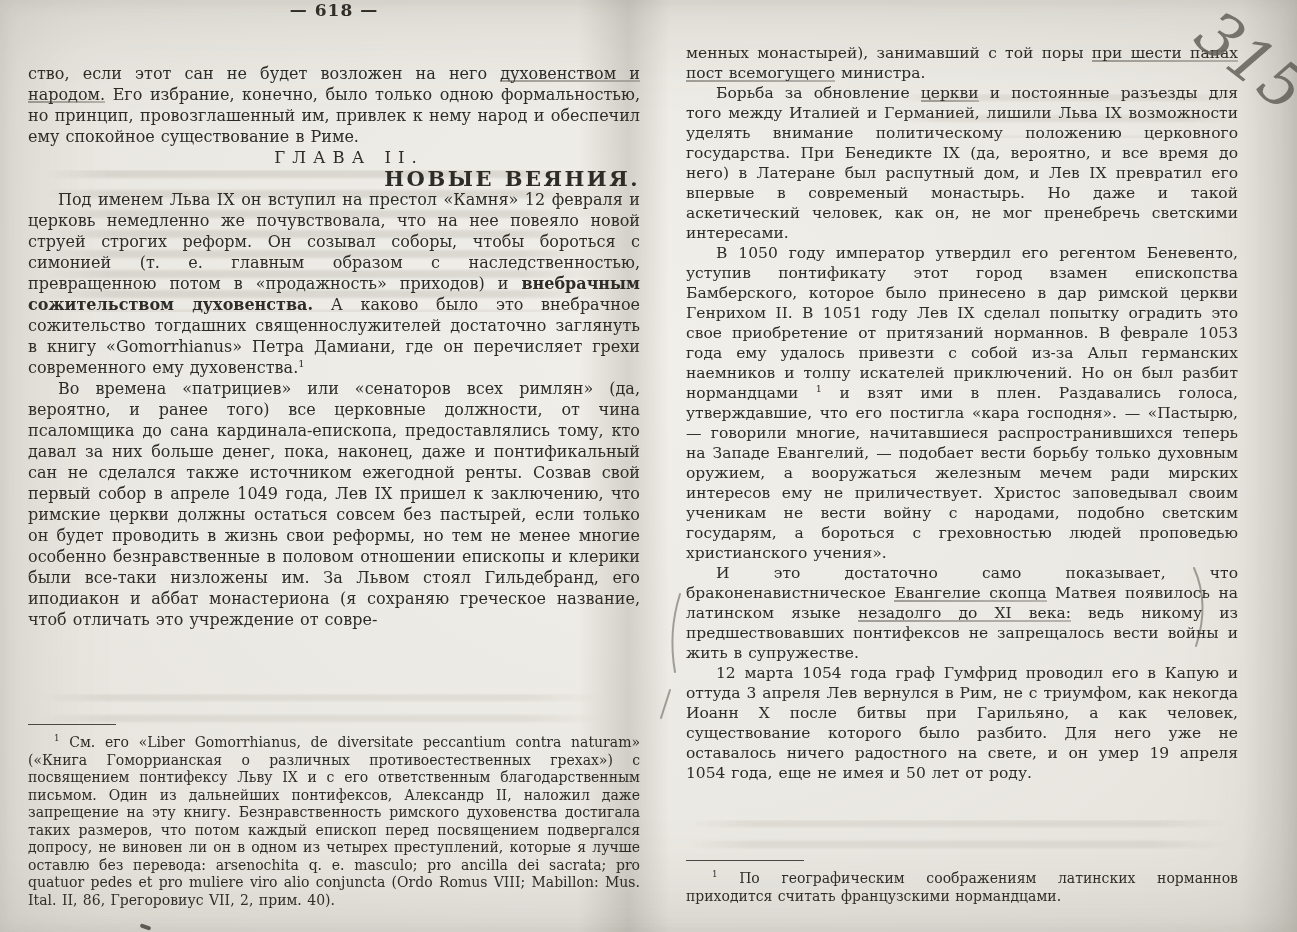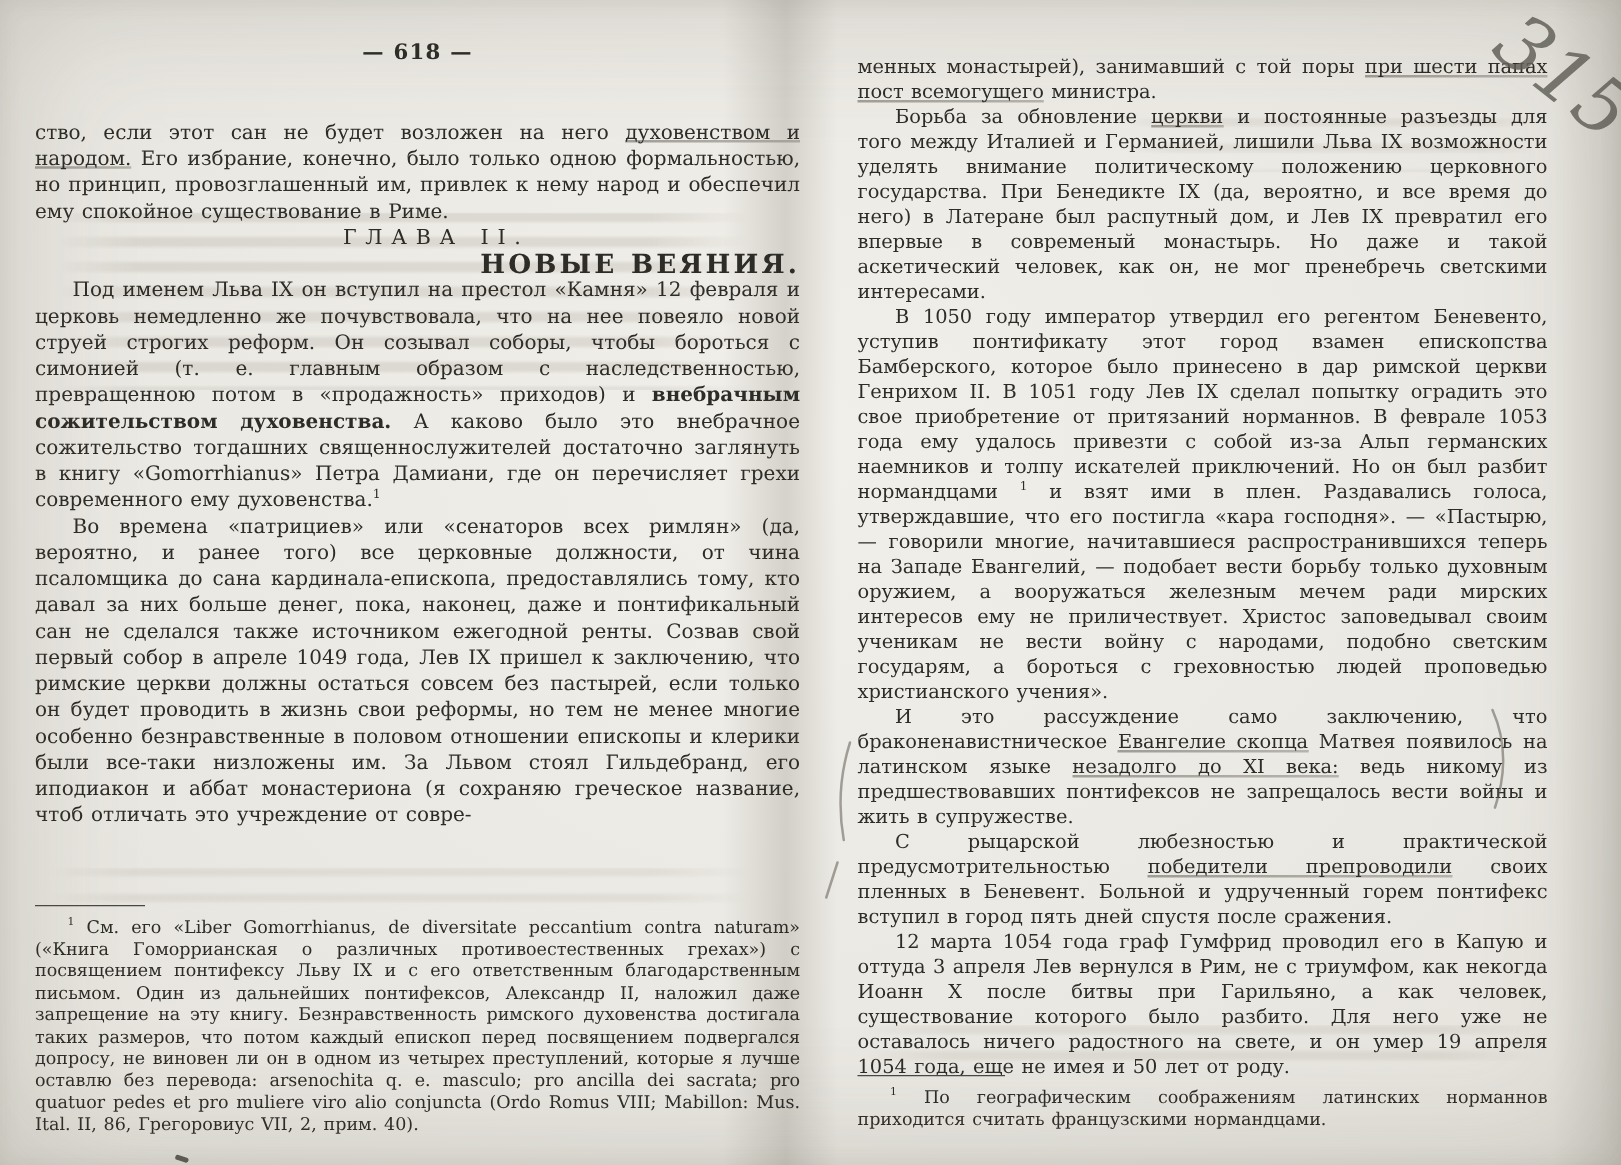--- a/index.html
+++ b/index.html
@@ -13,21 +13,21 @@
     box-shadow:inset 0 0 110px rgba(92,86,72,.22), inset 0 0 18px rgba(92,86,72,.10);}
   .gutter{position:absolute;left:578px;top:0;width:92px;height:932px;pointer-events:none;
     background:linear-gradient(to right, rgba(70,64,52,0) 0%, rgba(70,64,52,.10) 35%, rgba(70,64,52,.16) 55%, rgba(70,64,52,.07) 80%, rgba(70,64,52,0) 100%);}
   .right-edge{position:absolute;right:0;top:0;width:55px;height:932px;pointer-events:none;
     background:linear-gradient(to right, rgba(70,64,52,0), rgba(70,64,52,.12));}
 
   .page{position:absolute;top:0;}
   .page-left{left:28px;width:612px;}
   .page-right{left:686px;width:552px;}
 
-  .pageno{text-align:center;font-size:17px;font-weight:bold;letter-spacing:1px;margin-top:32px;}
+  .pageno{text-align:center;font-size:17px;font-weight:bold;letter-spacing:1px;}
   .page-left .pageno{margin-bottom:20px;}
   .page-right .pageno{margin-bottom:20px;}
 
   .body-text{font-size:16px;line-height:21px;text-align:justify;word-spacing:1px;}
   .page-right .body-text{font-size:15.5px;line-height:20px;}
   p.para{margin:0;text-indent:30px;}
   p.cont{text-indent:0;margin-top:43px;}
 
   .kicker{text-align:center;font-size:16.5px;letter-spacing:7px;margin-top:62px;text-indent:0;}
   .chap-title{text-align:right;font-size:21px;font-weight:bold;letter-spacing:2.5px;margin-top:9px;margin-bottom:22px;text-indent:0;}
@@ -92,23 +92,22 @@
 
 <div class="page page-right">
 
   <div class="body-text">
     <p class="para cont"><span>менных монастырей), занимавший с той поры </span><span class="pu">при шести папах</span><span> </span><span class="pu">пост всемогущего</span><span> министра.</span></p>
 
     <p class="para"><span>Борьба за обновление </span><span class="pu">церкви</span><span> и постоянные разъезды для того между Италией и Германией, лишили Льва IX возможности уделять внимание политическому положению церковного государства. При Бенедикте IX (да, вероятно, и все время до него) в Латеране был распутный дом, и Лев IX превратил его впервые в современый монастырь. Но даже и такой аскетический человек, как он, не мог пренебречь светскими интересами.</span></p>
 
     <p class="para"><span>В 1050 году император утвердил его регентом Беневенто, уступив понтификату этот город взамен епископства Бамберского, которое было принесено в дар римской церкви Генрихом II. В 1051 году Лев IX сделал попытку оградить это свое приобретение от притязаний норманнов. В феврале 1053 года ему удалось привезти с собой из-за Альп германских наемников и толпу искателей приключений. Но он был разбит нормандцами </span><span class="sup">1</span><span> и взят ими в плен. Раздавались голоса, утверждавшие, что его постигла «кара господня». — «Пастырю, — говорили многие, начитавшиеся распространившихся теперь на Западе Евангелий, — подобает вести борьбу только духовным оружием, а вооружаться железным мечем ради мирских интересов ему не приличествует. Христос заповедывал своим ученикам не вести войну с народами, подобно светским государям, а бороться с греховностью людей проповедью христианского учения».</span></p>
 
-    <p class="para"><span>И это рассуждение само заключению, что браконенавистническое </span><span class="pu">Евангелие скопца</span><span> Матвея появилось на латинском языке </span><span class="pu">незадолго до XI века:</span><span> ведь никому из предшествовавших понтифексов не запрещалось вести войны и жить в супружестве.</span></p>
+    <p class="para"><span>И это достаточно само показывает, что браконенавистническое </span><span class="pu">Евангелие скопца</span><span> Матвея появилось на латинском языке </span><span class="pu">незадолго до XI века:</span><span> ведь никому из предшествовавших понтифексов не запрещалось вести войны и жить в супружестве.</span></p>
 
-    <p class="para"><span>С рыцарской любезностью и практической предусмотрительностью </span><span class="pu">победители препроводили</span><span> своих пленных в Беневент. Больной и удрученный горем понтифекс вступил в город пять дней спустя после сражения.</span></p>
 
     <p class="para">12 марта 1054 года граф Гумфрид проводил его в Капую и оттуда 3 апреля Лев вернулся в Рим, не с триумфом, как некогда Иоанн X после битвы при Гарильяно, а как человек, существование которого было разбито. Для него уже не оставалось ничего радостного на свете, и он умер 19 апреля 1054 года, еще не имея и 50 лет от роду.</p>
   </div>
 
   <div class="footnote">
     <div class="fn-rule"></div>
     <p class="fn-text"><span class="sup">1</span><span> По географическим соображениям латинских норманнов приходится считать французскими нормандцами.</span></p>
   </div>
 </div>
 

